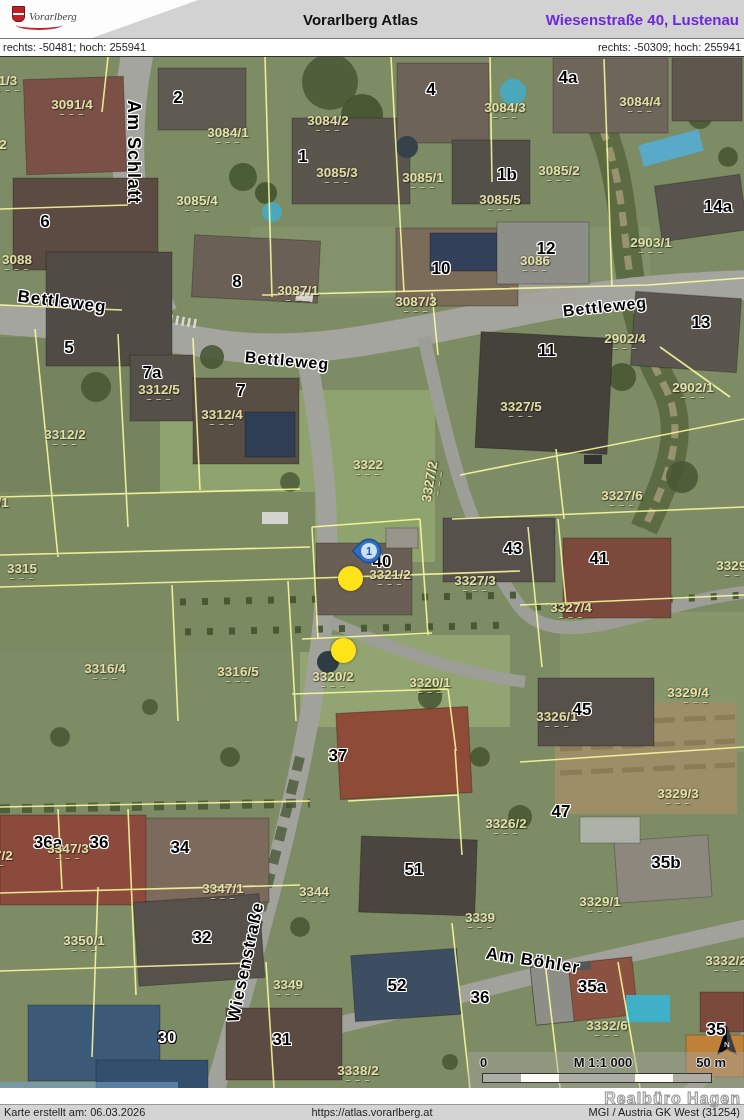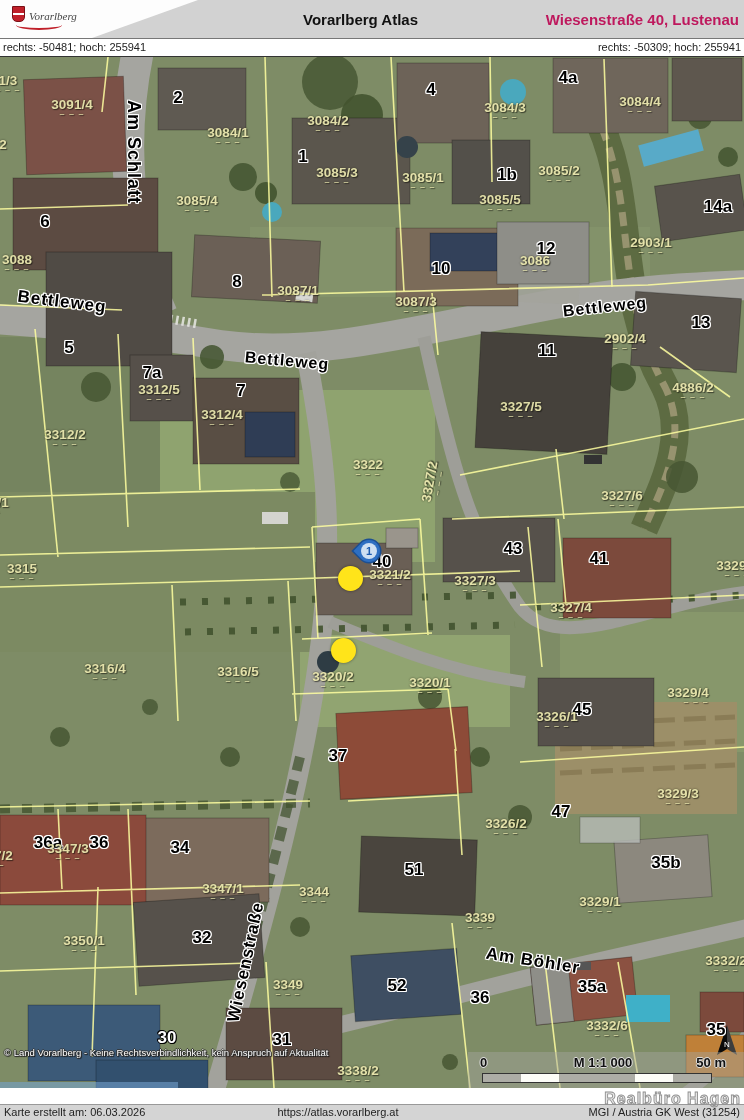--- a/index.html
+++ b/index.html
@@ -7,31 +7,31 @@
     font-family:"Liberation Sans",sans-serif;overflow:hidden;}
   
   .hdr{position:absolute;top:0;left:0;width:744px;height:38px;background:#d2d2d2;border-bottom:1px solid #777;z-index:20;}
   .hdr-logo{position:absolute;left:0;top:0;width:205px;height:38px;background:#fdfdfd;
     clip-path:polygon(0 0,198px 0,92px 100%,0 100%);}
   .vlogo{position:absolute;left:12px;top:6px;display:flex;align-items:flex-end;gap:4px;}
   .vshield{width:11px;height:14px;background:linear-gradient(#c0202a 45%,#fff 45%,#fff 60%,#c0202a 60%);border:1px solid #7a1016;border-radius:0 0 5px 5px;}
   .vtext{font-family:"Liberation Serif",serif;font-style:italic;font-size:11px;color:#444;line-height:11px;}
   .vswash{position:absolute;left:16px;top:20px;width:46px;height:8px;border-bottom:2px solid #c0202a;border-radius:50%;}
   .hdr-title{position:absolute;left:303px;top:11px;font-size:15px;font-weight:bold;color:#111;}
-  .hdr-loc{position:absolute;right:5px;top:11px;font-size:15px;font-weight:bold;color:#be185d;}
+  .hdr-loc{position:absolute;right:5px;top:11px;font-size:15px;font-weight:bold;color:#6d28d9;}
   
   .cbar{position:absolute;left:0;width:744px;height:17px;background:#fff;font-size:11px;color:#222;z-index:20;}
   .cbar.top{top:39px;border-bottom:1px solid #333;}
   .cbar.bottom{top:1088px;height:15px;border-top:7px solid #6d28d9;margin-top:17px;}
   .cbar .l{position:absolute;left:3px;top:2px;}
   .cbar .r{position:absolute;right:3px;top:2px;}
   
   .ftr{position:absolute;top:1104px;left:0;width:744px;height:16px;background:#d4d4d4;border-top:1px solid #999;font-size:11px;color:#222;z-index:20;}
   .ftr .l{position:absolute;left:4px;top:1px;}
-  .ftr .c{position:absolute;left:0;width:676px;text-align:center;top:1px;}
+  .ftr .c{position:absolute;left:0;width:744px;text-align:center;top:1px;}
   .ftr .r{position:absolute;right:4px;top:1px;}
   .wm{position:absolute;top:1090px;right:3px;z-index:30;font-size:16px;font-weight:bold;
     color:rgba(190,190,190,0.35);-webkit-text-stroke:0.9px #8f8f8f;letter-spacing:1px;}
   
   .map{position:absolute;top:57px;left:0;width:744px;height:1031px;overflow:hidden;background:#7e8c66;z-index:1;}
   .map svg{position:absolute;left:0;top:0;}
   .labels{position:absolute;left:0;top:0;width:744px;height:1031px;z-index:6;pointer-events:none;}
   .lbl{position:absolute;white-space:nowrap;}
   .lbl-street{font-size:17px;font-weight:bold;color:#000;letter-spacing:1px;
     text-shadow:1px 0 0 #fff,-1px 0 0 #fff,0 1px 0 #fff,0 -1px 0 #fff,1px 1px 0 #fff,-1px -1px 0 #fff,1px -1px 0 #fff,-1px 1px 0 #fff;}
@@ -267,21 +267,21 @@
         <div class="lbl lbl-parcel" style="left: 337px; top: 118px; transform: translate(-50%, -50%);">3085/3</div>
         <div class="lbl lbl-parcel" style="left: 423px; top: 123px; transform: translate(-50%, -50%);">3085/1</div>
         <div class="lbl lbl-parcel" style="left: 559px; top: 116px; transform: translate(-50%, -50%);">3085/2</div>
         <div class="lbl lbl-parcel" style="left: 197px; top: 146px; transform: translate(-50%, -50%);">3085/4</div>
         <div class="lbl lbl-parcel" style="left: 500px; top: 145px; transform: translate(-50%, -50%);">3085/5</div>
         <div class="lbl lbl-parcel" style="left: 535px; top: 206px; transform: translate(-50%, -50%);">3086</div>
         <div class="lbl lbl-parcel" style="left: 17px; top: 205px; transform: translate(-50%, -50%);">3088</div>
         <div class="lbl lbl-parcel" style="left: 298px; top: 236px; transform: translate(-50%, -50%);">3087/1</div>
         <div class="lbl lbl-parcel" style="left: 416px; top: 247px; transform: translate(-50%, -50%);">3087/3</div>
         <div class="lbl lbl-parcel" style="left: 625px; top: 284px; transform: translate(-50%, -50%);">2902/4</div>
-        <div class="lbl lbl-parcel" style="left: 693px; top: 333px; transform: translate(-50%, -50%);">4886/2</div>
+        <div class="lbl lbl-parcel" style="left: 693px; top: 333px; transform: translate(-50%, -50%);">2902/1</div>
         <div class="lbl lbl-parcel" style="left: 651px; top: 188px; transform: translate(-50%, -50%);">2903/1</div>
         <div class="lbl lbl-parcel" style="left: 159px; top: 335px; transform: translate(-50%, -50%);">3312/5</div>
         <div class="lbl lbl-parcel" style="left: 222px; top: 360px; transform: translate(-50%, -50%);">3312/4</div>
         <div class="lbl lbl-parcel" style="left: 65px; top: 380px; transform: translate(-50%, -50%);">3312/2</div>
         <div class="lbl lbl-parcel" style="left: -12px; top: 448px; transform: translate(-50%, -50%);">3313/1</div>
         <div class="lbl lbl-parcel" style="left: 22px; top: 514px; transform: translate(-50%, -50%);">3315</div>
         <div class="lbl lbl-parcel" style="left: 368px; top: 410px; transform: translate(-50%, -50%);">3322</div>
         <div class="lbl lbl-parcel" style="left: 432px; top: 425px; transform: translate(-50%, -50%) rotate(-80deg);">3327/2</div>
         <div class="lbl lbl-parcel" style="left: 521px; top: 352px; transform: translate(-50%, -50%);">3327/5</div>
         <div class="lbl lbl-parcel" style="left: 622px; top: 441px; transform: translate(-50%, -50%);">3327/6</div>
@@ -316,21 +316,20 @@
       <div class="pin-body"></div>
       <div class="pin-circle">1</div>
     </div>
 
     <div class="hagen">
       <div class="t1">HAGEN</div>
 
     </div>
 
     <div class="attrib">
-      <div class="a2">© Land Vorarlberg - Keine Rechtsverbindlichkeit, kein Anspruch auf Aktualität</div>
     </div>
 
     <div class="scalebox">
       <div class="scalelbls">
         <span class="z">0</span>
         <span class="m">M 1:1 000</span>
         <span class="d">50 m</span>
       </div>
       <div class="scalebar">
         <span class="sb-g"></span>

